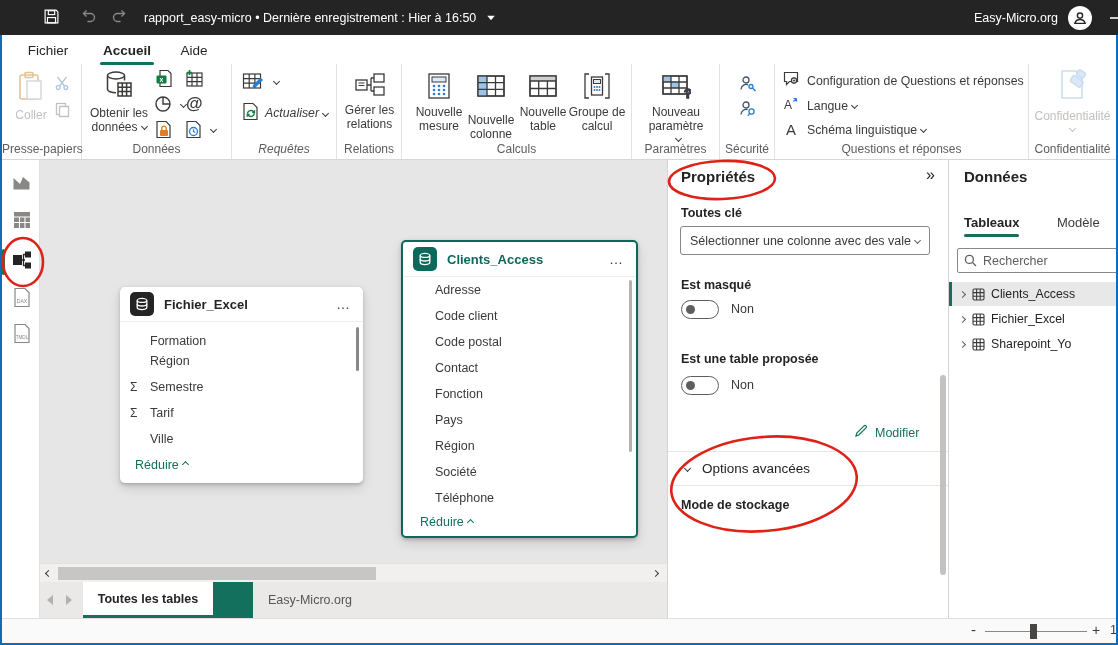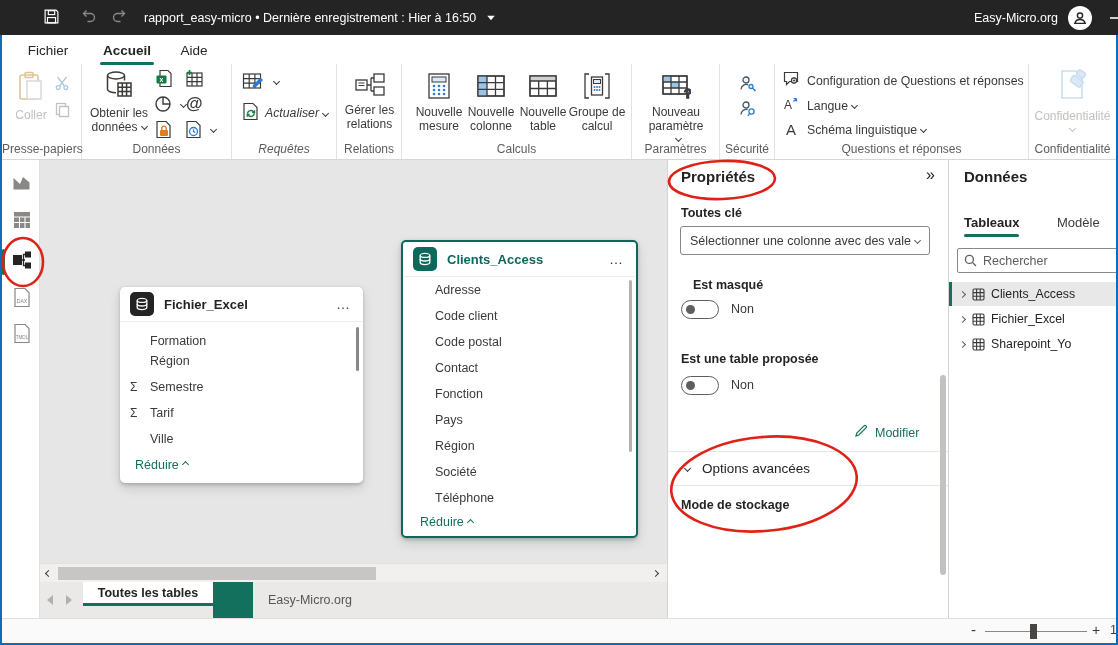--- a/index.html
+++ b/index.html
@@ -91,21 +91,21 @@
   .search { position:absolute; left:8px; top:88px; width:164px; height:25px; border:1px solid #8a8886;
             border-radius:2px; background:#fff; display:flex; align-items:center; padding:0 6px; }
   .search input { border:none; outline:none; width:110px; font-size:12.5px; color:#3b3a39;
                   font-family:"Liberation Sans",sans-serif; background:transparent; }
   .search input::placeholder { color:#605e5c; }
   .drow { position:absolute; left:0; width:170px; height:24px; display:flex; align-items:center; font-size:12.3px; color:#252423; }
   .drow.selected { background:#e8e8e8; }
   .drow .selbar { width:3px; height:24px; background:#12705c; margin-right:0; }
 
   
-  .page-tab { position:absolute; left:43px; top:0; width:130px; height:24px; background:#fff;
+  .page-tab { position:absolute; left:43px; top:0; width:130px; height:36px; background:#fff;
               display:flex; align-items:center; justify-content:center; font-size:12.5px; font-weight:bold;
               color:#252423; border-bottom:3px solid #12705c; }
   .add-page { position:absolute; left:173px; top:0; width:40px; height:36px; background:#12705c; color:#fff;
               display:flex; align-items:center; justify-content:center; font-size:20px; font-weight:bold; }
   .nav-arrow { width:0; height:0; border-top:5px solid transparent; border-bottom:5px solid transparent; }
 
   
   .annot { position:absolute; z-index:60; pointer-events:none; }
 </style>
 </head>
@@ -320,21 +320,21 @@
               <circle cx="13" cy="18" r="1.3"></circle>
               <circle cx="18" cy="18" r="1.3"></circle>
               <circle cx="8" cy="22" r="1.3"></circle>
               <circle cx="13" cy="22" r="1.3"></circle>
               <circle cx="18" cy="22" r="1.3"></circle>
             </g>
           </svg>
       </span>
       <div class="blabel">Nouvelle mesure</div>
     </div>
-    <div class="bigbtn" style="left:62px;top:8px;width:54px;">
+    <div class="bigbtn" style="left:62px;top:8px;width:54px;gap:8px;">
       <span>
         <svg width="30" height="28" viewBox="0 0 30 28" fill="none" stroke="#3b3a39" stroke-width="1.3">
             <rect x="2" y="4" width="26" height="20" fill="#fff"></rect>
             <rect x="2" y="4" width="9" height="20" fill="#9dc3e6" stroke="none"></rect>
             <rect x="2" y="4" width="26" height="20"></rect>
             <path d="M11 4v20M19.5 4v20M2 10.6h26M2 17.3h26"></path>
           </svg>
       </span>
       <div class="blabel">Nouvelle colonne</div>
     </div>
@@ -618,21 +618,21 @@
 <div class="props">
   <span class="panel-title abs" style="left:13px;top:8px;">Propriétés</span>
   <span class="abs" style="left:258px;top:6px;font-size:16px;color:#252423;">»</span>
 
   <span class="flabel abs" style="left:13px;top:46px;">Toutes clé</span>
   <div class="dd" style="left:12px;top:66px;width:250px;">
     <span class="txt">Sélectionner une colonne avec des vale</span>
     <span class="chv" style="color:#605e5c;"></span>
   </div>
 
-  <span class="flabel abs" style="left:13px;top:118px;margin-left:12px;">Est masqué</span>
+  <span class="flabel abs" style="left:13px;top:118px;">Est masqué</span>
   <div class="toggle" style="left:13px;top:140px;">
       <i></i>
     </div>
   <span class="tog-val" style="left:63px;top:142px;">Non</span>
 
   <span class="flabel abs" style="left:13px;top:192px;">Est une table proposée</span>
   <div class="toggle" style="left:13px;top:216px;">
       <i></i>
     </div>
   <span class="tog-val" style="left:63px;top:218px;">Non</span>

